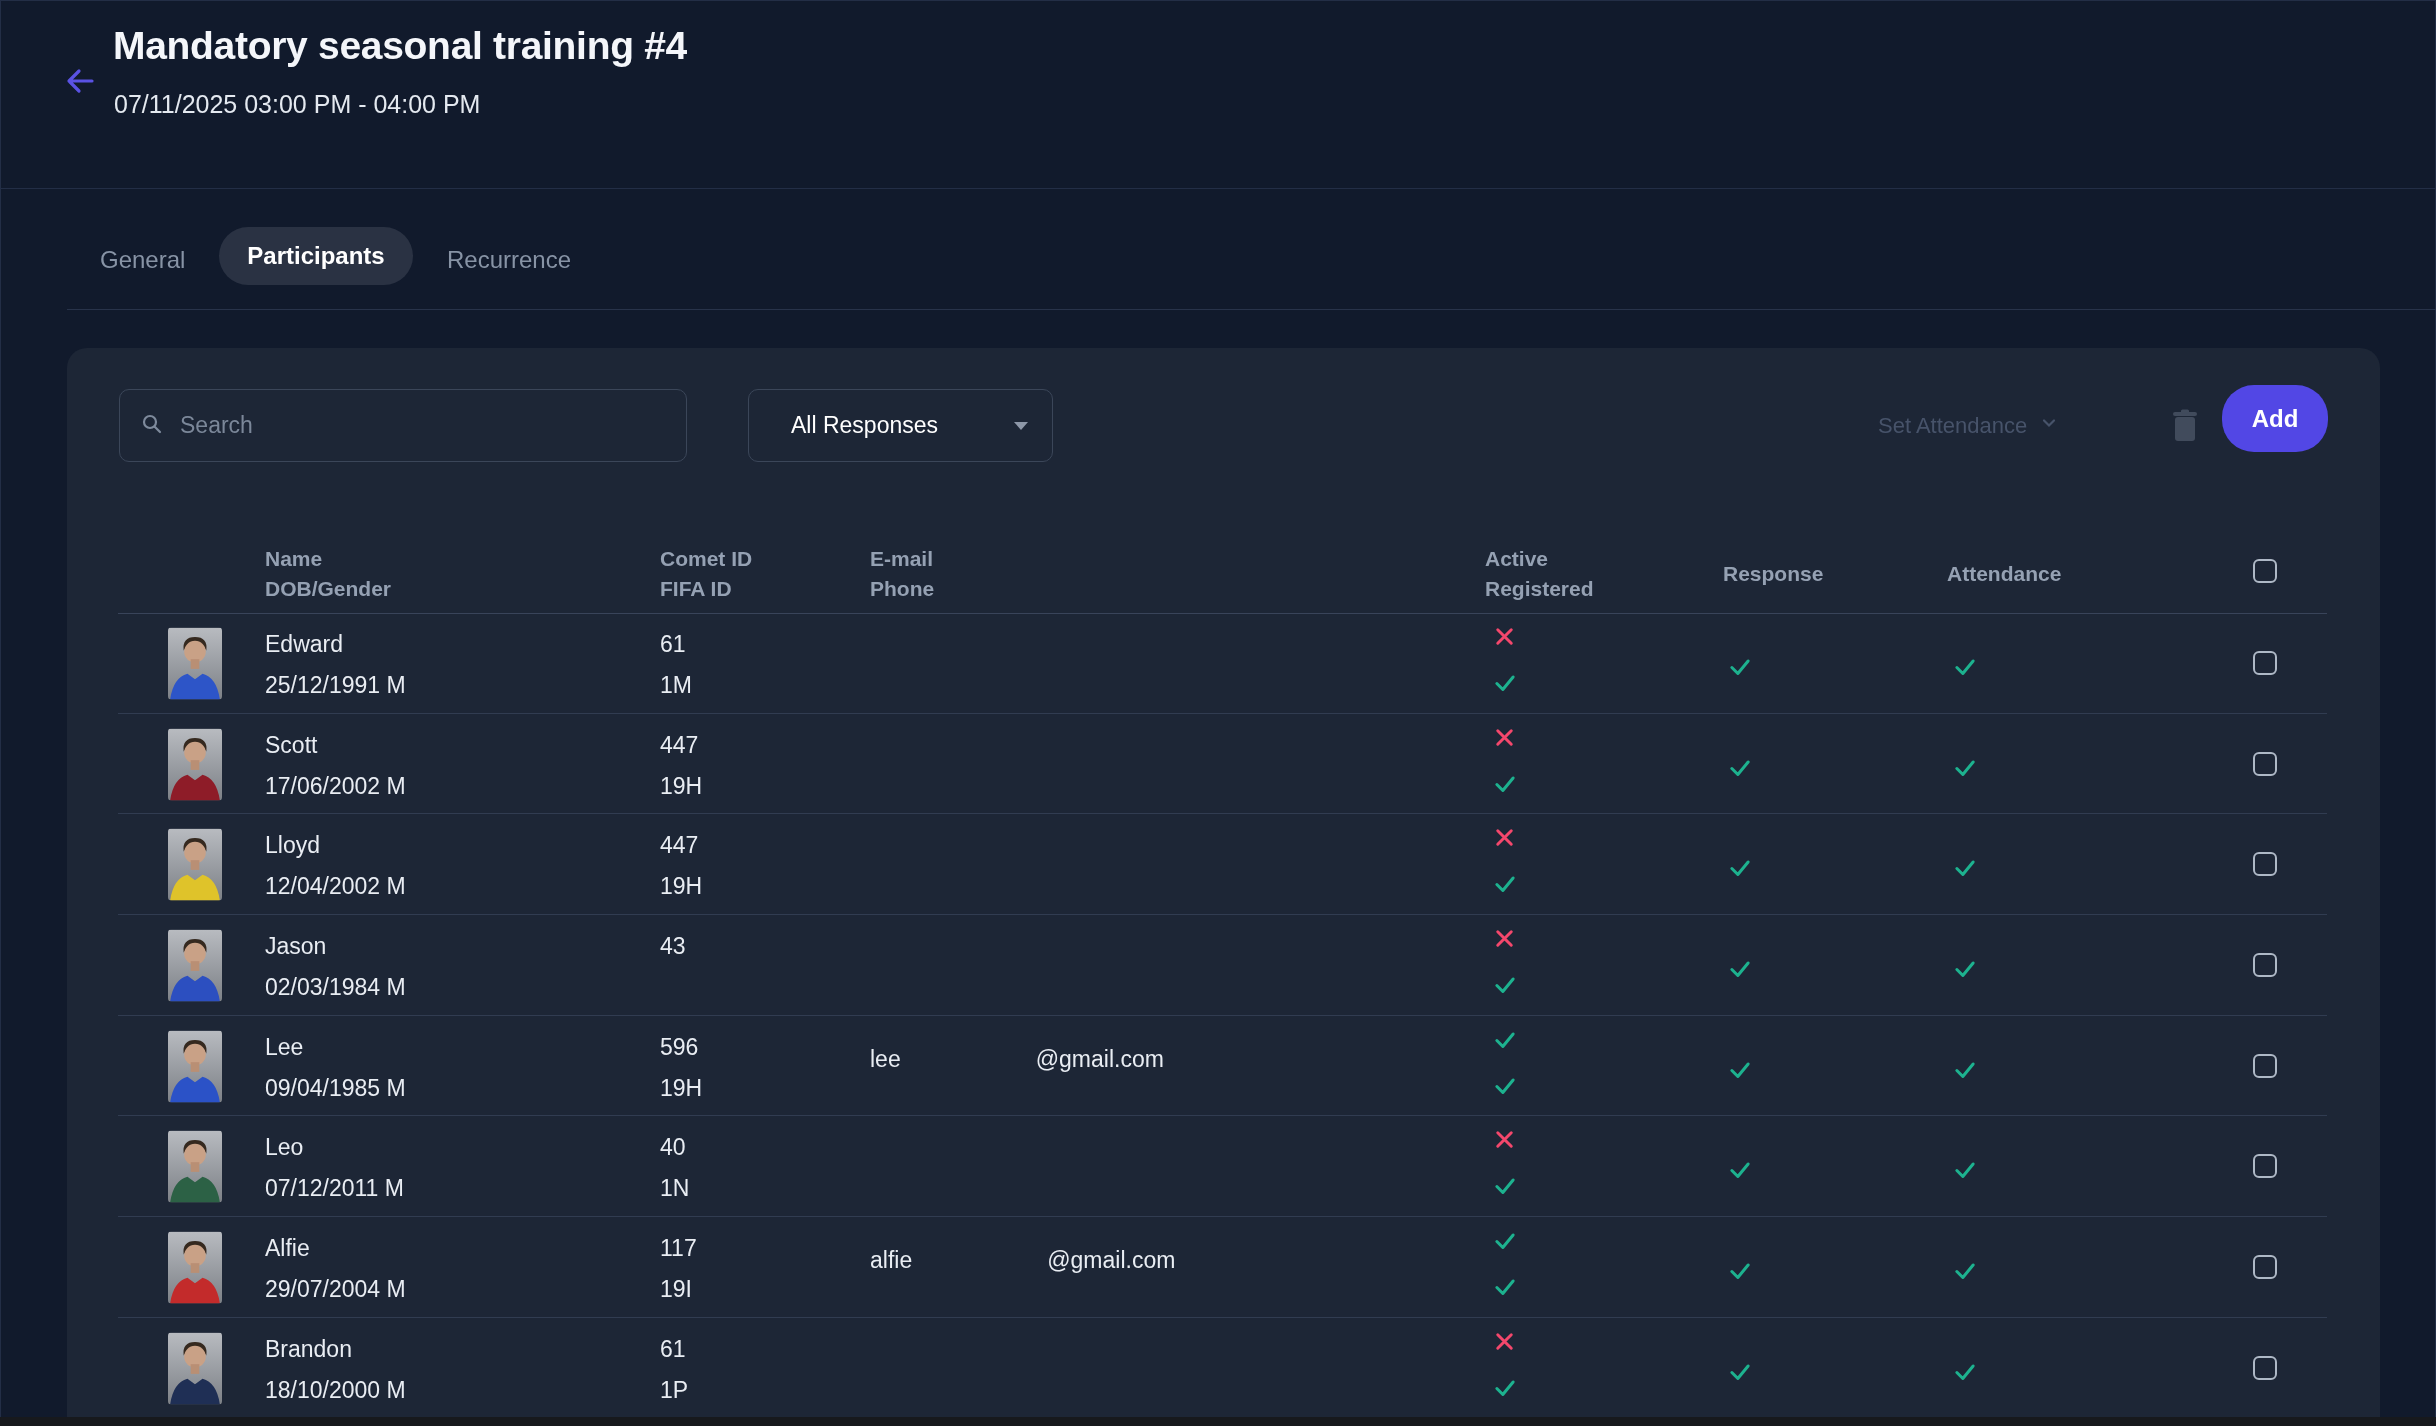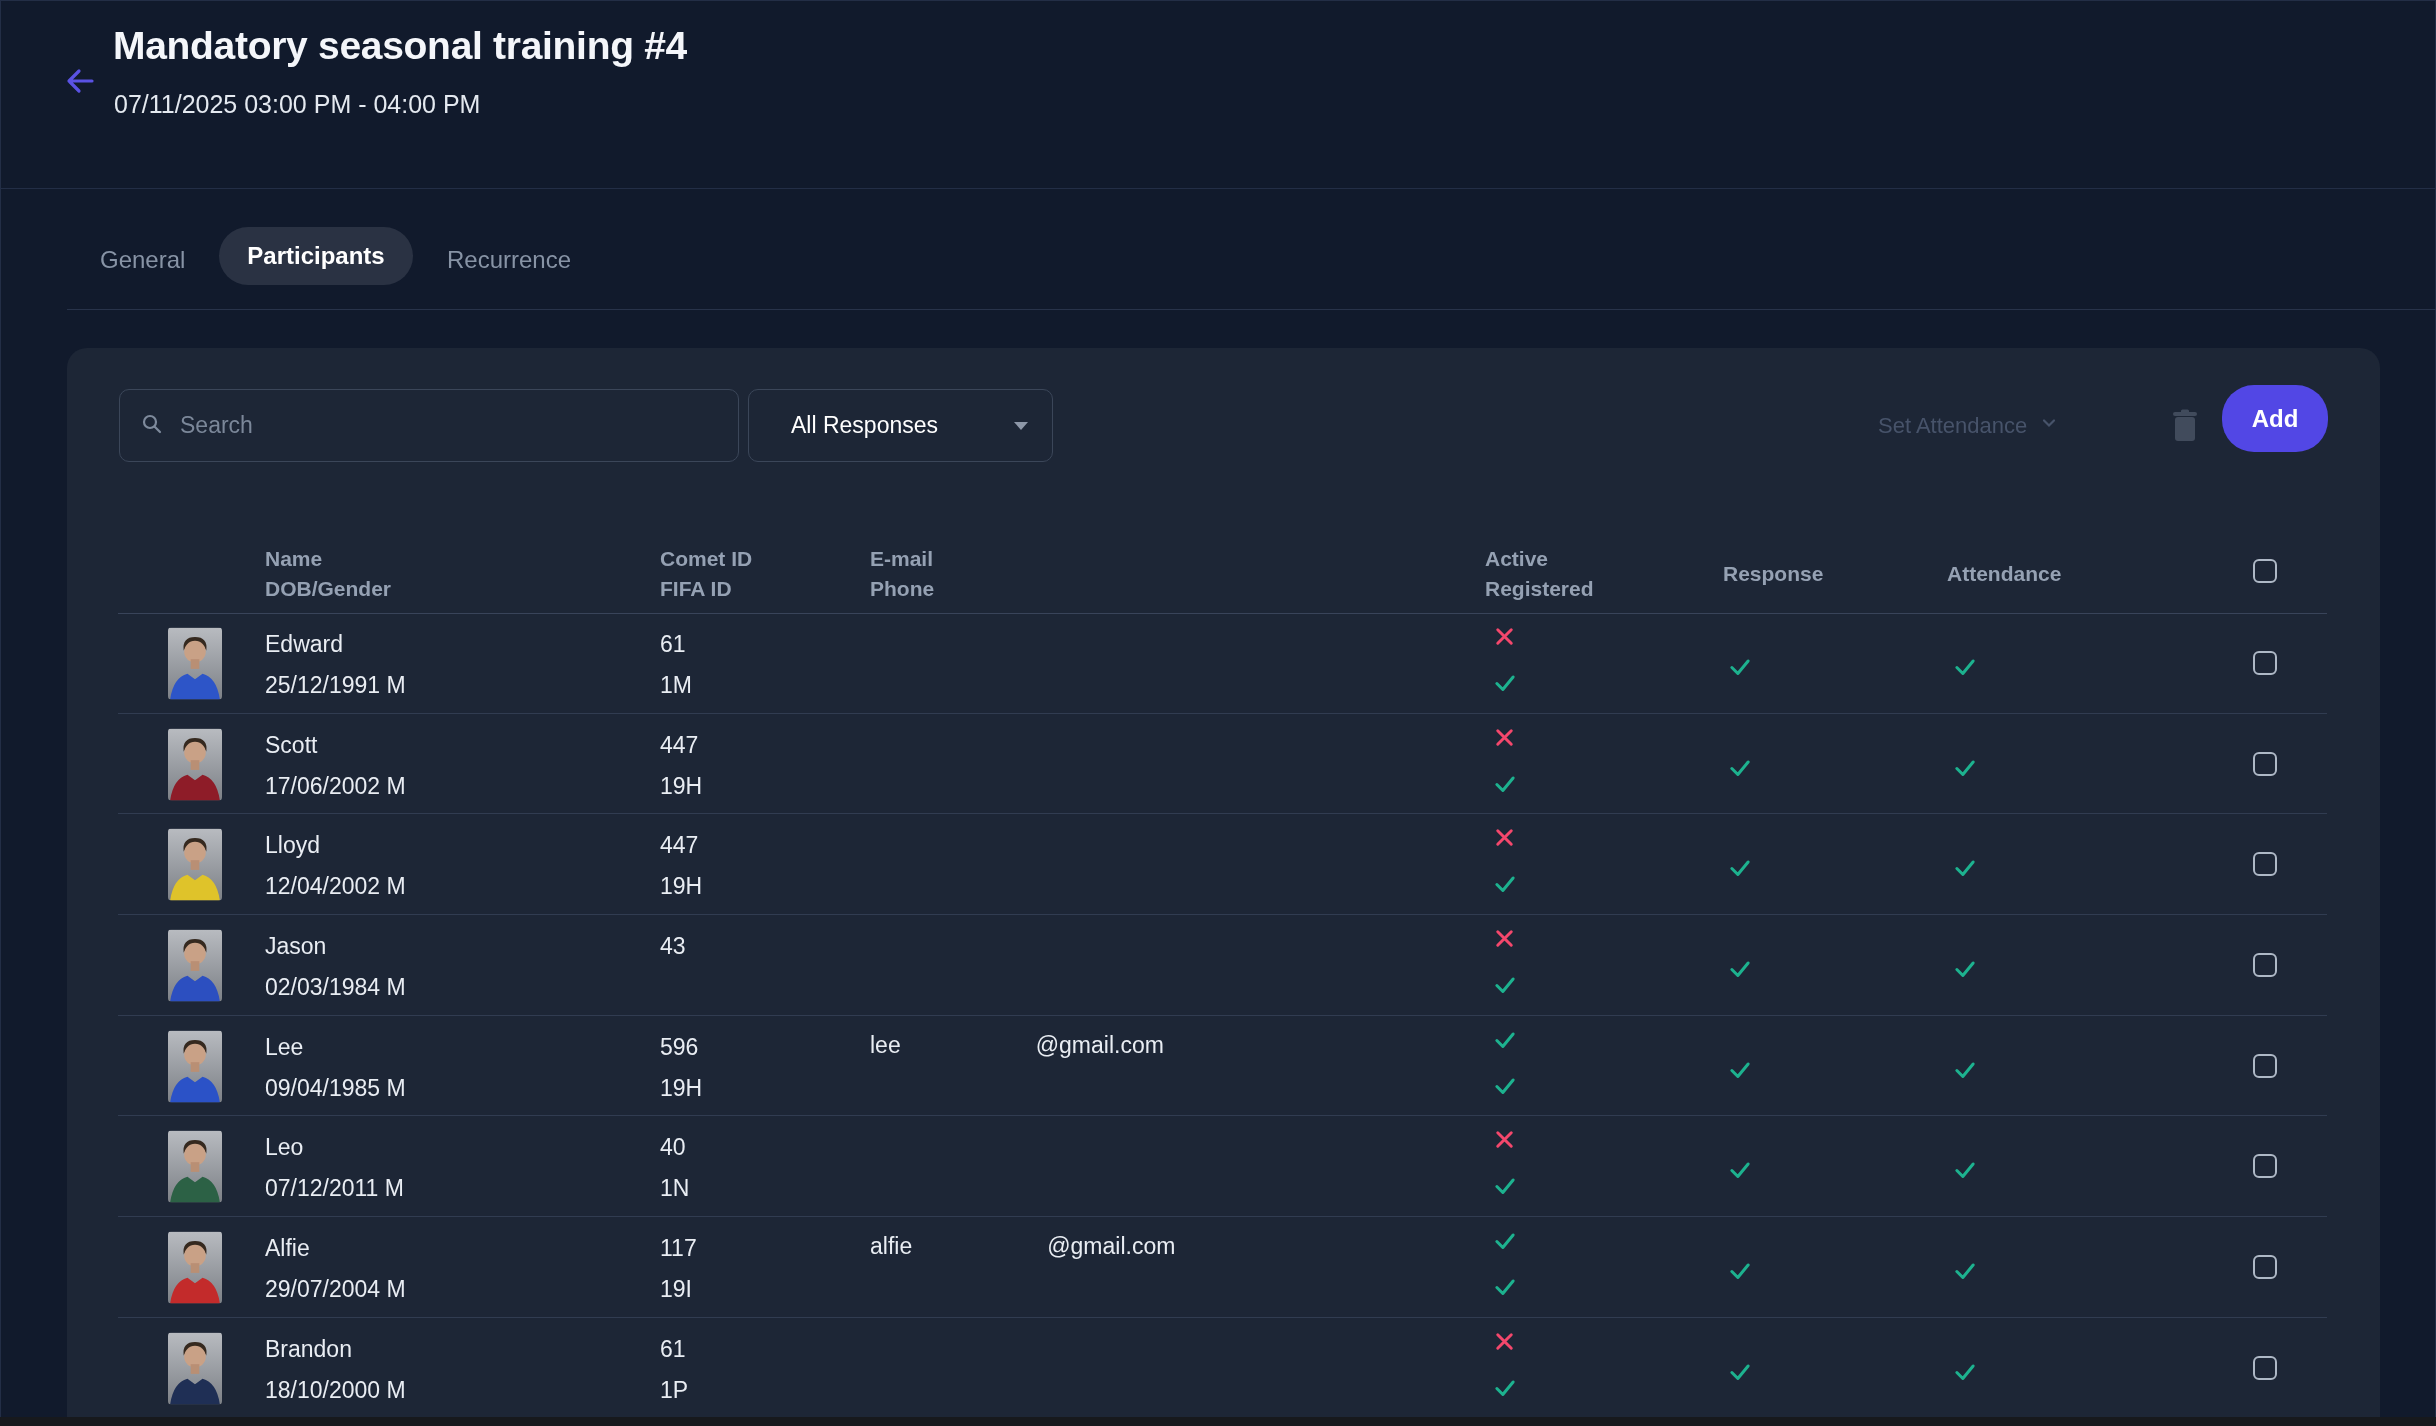--- a/index.html
+++ b/index.html
@@ -19,21 +19,21 @@
   .tab { position:absolute; top:246px; font-size:24px; color:#8793a5; background:none; border:none; cursor:pointer; font-family:inherit; }
   .tab-general { left:100px; }
   .tab-recurrence { left:447px; }
   .tab-active-pill { position:absolute; left:219px; top:227px; width:194px; height:58px; border-radius:33px;
     background:#2a3243; color:#ffffff; font-weight:700; font-size:24px;
     display:flex; align-items:center; justify-content:center; border:none; cursor:pointer; font-family:inherit; }
   .tabs-divider { position:absolute; left:67px; right:0; top:309px; height:1px; background:#28334a; }
   
   .card { position:absolute; left:67px; top:348px; width:2313px; bottom:0; background:#1d2636; border-radius:20px 20px 0 0; }
   
-  .searchbox { position:absolute; left:52px; top:41px; width:620px; height:73px;
+  .searchbox { position:absolute; left:52px; top:41px; width:568px; height:73px;
     border:1px solid #3b4659; border-radius:10px; display:flex; align-items:center; padding:16px 20px; gap:16px; }
   .searchbox svg { flex:0 0 auto; }
   .searchbox input { flex:1; background:transparent; border:none; outline:none; color:#e9eef4; font-size:23px; font-family:inherit; }
   .searchbox input::placeholder { color:#7b8799; }
   .select { position:absolute; top:41px; height:73px; border:1px solid #3b4659; border-radius:10px;
     display:flex; align-items:center; justify-content:space-between; padding:0 24px 0 42px;
     color:#ffffff; font-size:23px; cursor:pointer; background:transparent; }
   .sel-responses { left:681px; width:305px; }
   .sel-attendance { left:1009px; width:306px; }
   .tri-down { width:0; height:0; border-left:7px solid transparent; border-right:7px solid transparent; border-top:8px solid #8d97a8; }
@@ -58,21 +58,21 @@
   .rows { position:absolute; left:0; right:0; top:265px; }
   .rows::before { content:''; position:absolute; left:51px; right:53px; top:0; height:1px; background:#39445a; }
   .t-row { position:relative; height:100.7px; }
   .t-row::after { content:''; position:absolute; left:51px; right:53px; bottom:0; height:1px; background:#313c51; }
   .cell { position:absolute; font-size:23px; color:#e9edf3; white-space:nowrap; }
   .avatar { position:absolute; left:101px; top:14px; width:54px; height:73px; border-radius:4px; overflow:hidden; }
   .c-name { left:198px; top:18px; }
   .c-dob  { left:198px; top:59px; }
   .c-comet { left:593px; top:18px; }
   .c-fifa  { left:593px; top:59px; }
-  .c-email { left:803px; top:16px; }
+  .c-email { left:803px; top:30px; }
   .c-email .domain { margin-left:135px; }
   .slot { position:absolute; width:26px; height:26px; }
   .slot svg { position:absolute; left:0; top:0; }
   .slot-active { left:1425px; top:11px; }
   .slot-registered { left:1425px; top:57px; }
   .slot-response { left:1660px; top:41px; }
   .slot-attendance { left:1885px; top:41px; }
   .ic-x path { stroke:#f4476c; stroke-width:2.8; stroke-linecap:round; fill:none; }
   .ic-check path { stroke:#1db28f; stroke-width:2.8; stroke-linecap:round; stroke-linejoin:round; fill:none; }
   .row-check { position:absolute; left:2186px; top:38px; }

